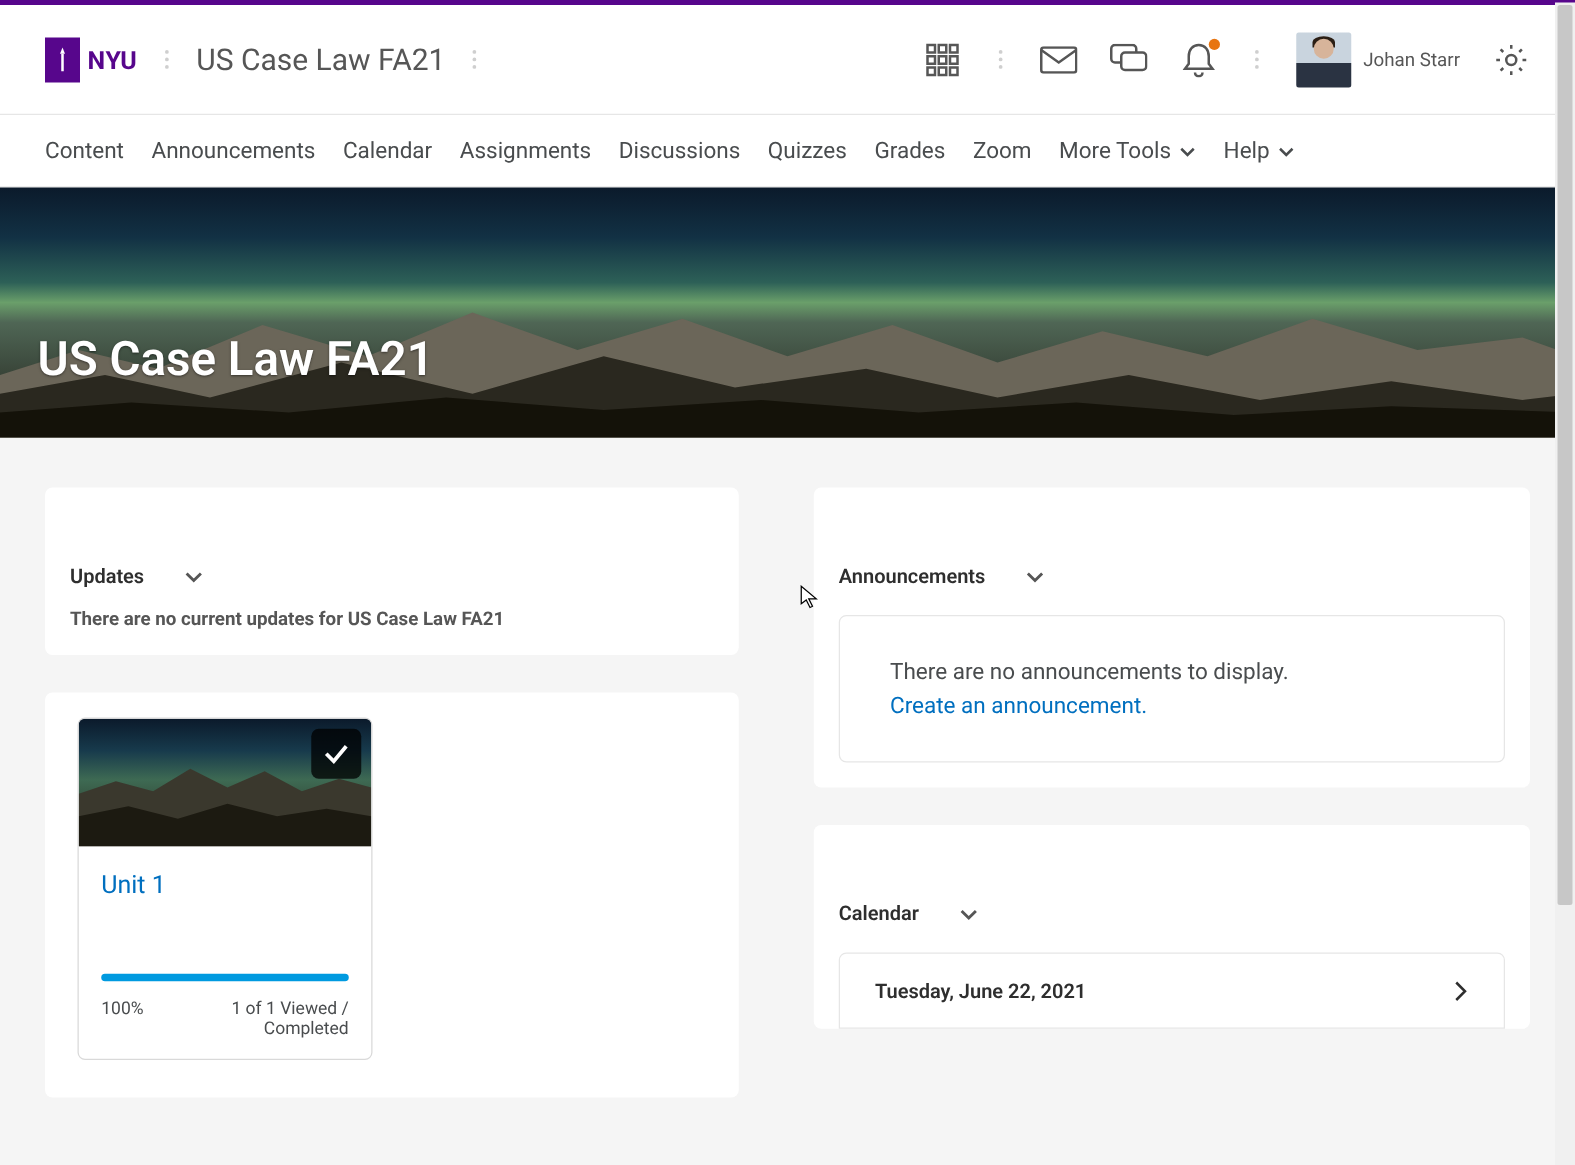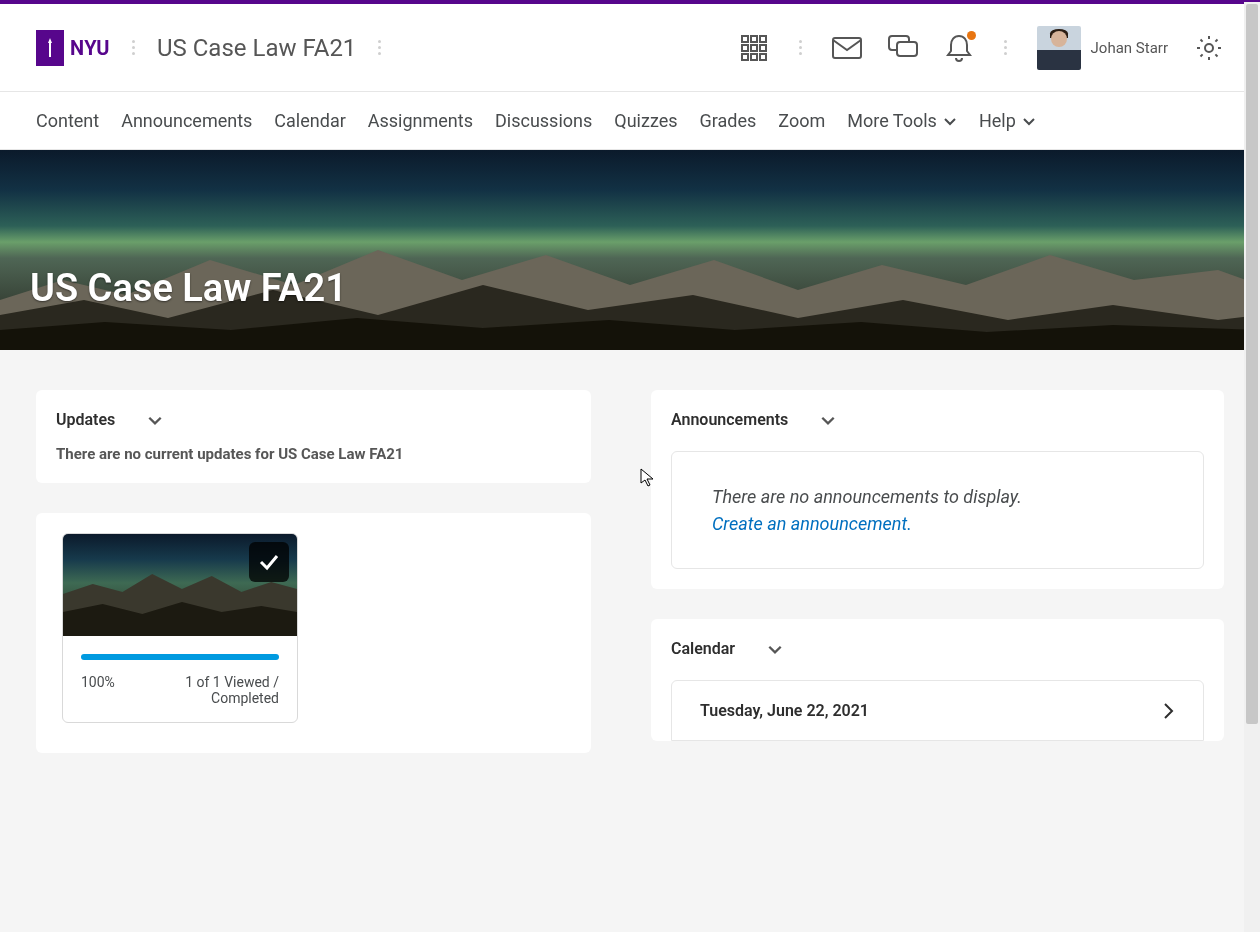--- a/index.html
+++ b/index.html
@@ -196,20 +196,21 @@
       padding: 20px;
     }
     .card-header {
       display: flex;
       align-items: center;
       gap: 32px;
       font-size: 16px;
       font-weight: 600;
       color: #2e2e2e;
       cursor: pointer;
+      margin-top: 41px;
     }
     .updates-card .sub {
       margin-top: 16px;
       font-size: 15px;
       color: #565656;
       font-weight: bold;
     }
     .toc-card { padding: 20px 20px 30px; }
     .toc-card .card-header { margin-bottom: 22px; }
     .unit-card {
@@ -284,21 +285,20 @@
       font-weight: 600;
       padding: 12px 56px;
       border-radius: 4px;
       cursor: pointer;
     }
     .ann-card .card-header { margin-bottom: 22px; }
     .ann-box {
       border: 1px solid #e6e6e6;
       border-radius: 6px;
       padding: 34px 40px;
-      font-style: italic;
     }
     .ann-empty {
       font-size: 18px;
       color: #494c4e;
       margin-bottom: 6px;
     }
     .ann-link {
       color: #006fbf;
       font-size: 18px;
       cursor: pointer;
@@ -484,20 +484,21 @@
             <path d="M0 102 L0 60 L30 50 L60 58 L90 40 L120 55 L150 42 L180 58 L210 48 L236 55 L236 102 Z" fill="#3a382d"></path>
             <path d="M0 102 L0 78 L40 70 L80 80 L120 68 L160 78 L200 72 L236 78 L236 102 Z" fill="#1c1a11"></path>
           </svg>
           <div class="check-badge">
             <svg width="22" height="22" viewBox="0 0 22 22" fill="none" stroke-width="3">
                 <path d="M3 11 L9 17 L19 5"></path>
               </svg>
           </div>
         </div>
         <div class="unit-body">
+          <div class="unit-title">Unit 1</div>
           <div class="progress-bar"></div>
           <div class="progress-row">
             <span>100%</span>
             <span class="progress-right">1 of 1 Viewed / Completed</span>
           </div>
         </div>
       </div>
     </div>
 
   </div>

